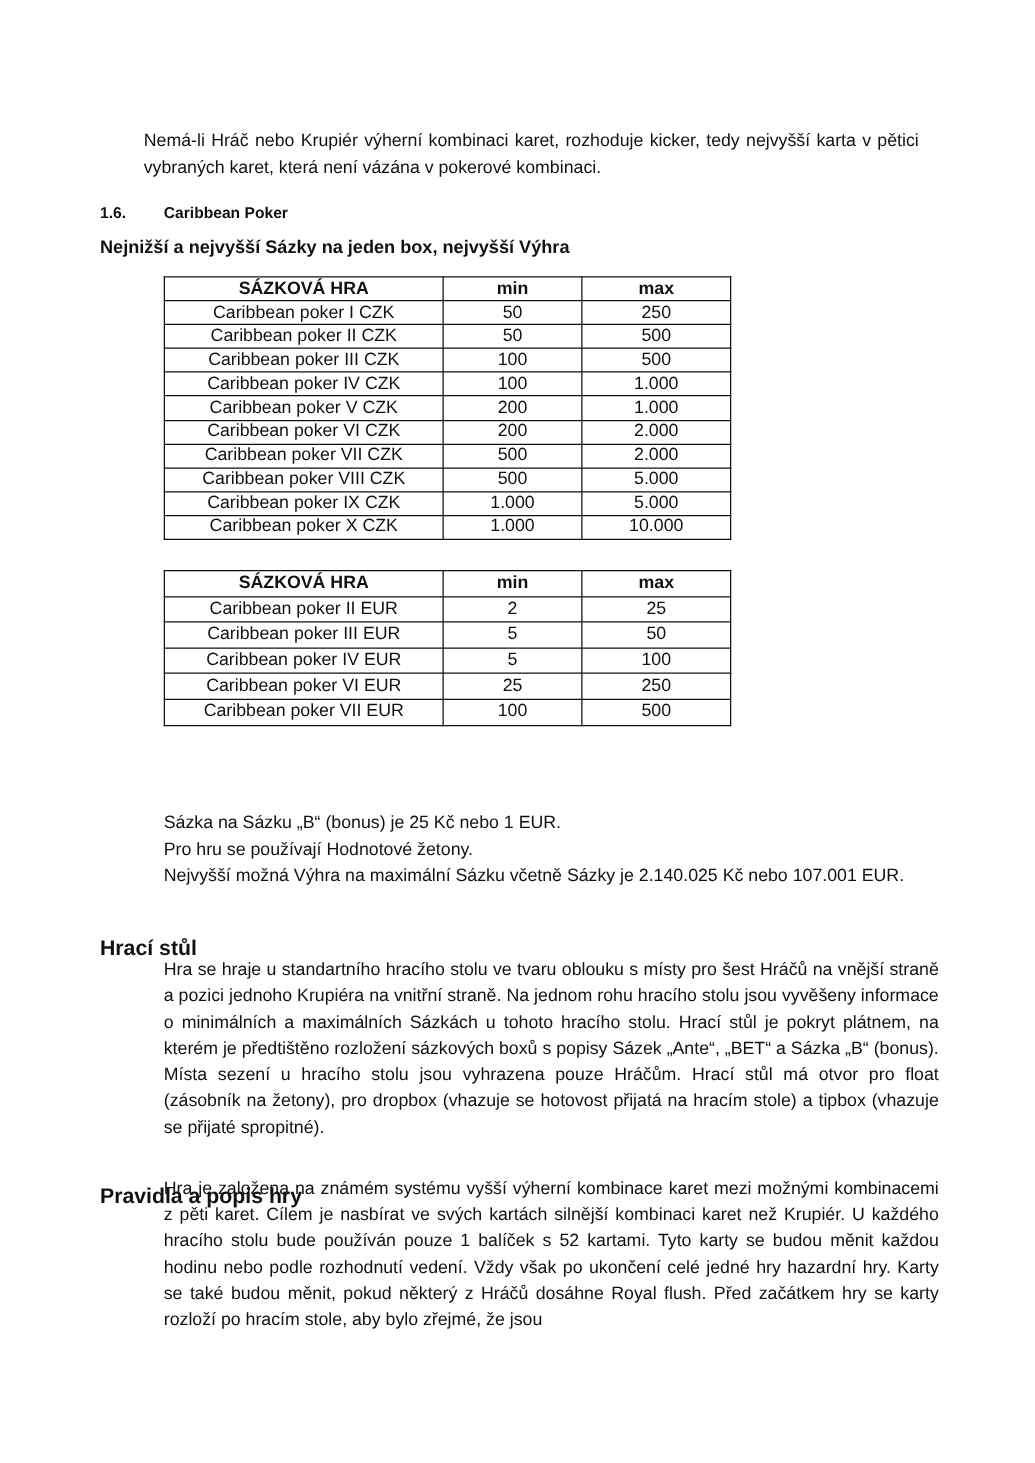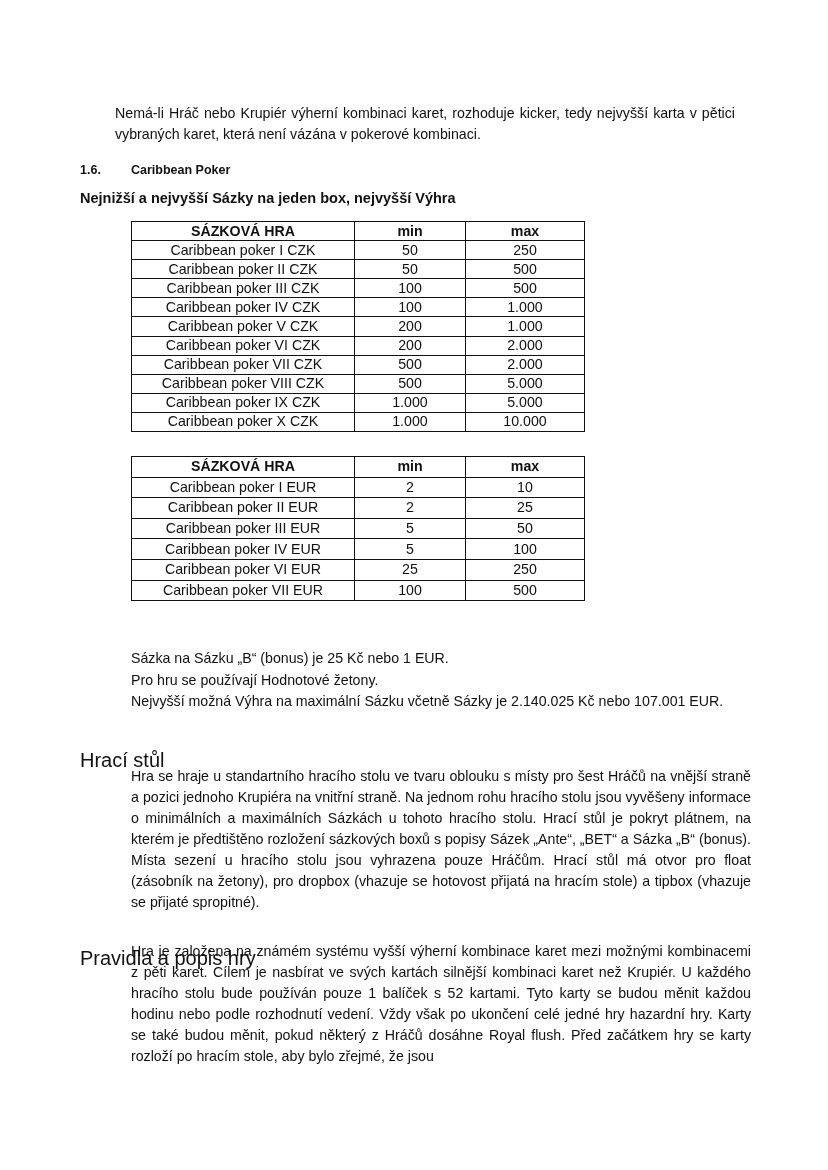--- a/index.html
+++ b/index.html
@@ -27,21 +27,21 @@
   table.t1 td, table.t1 th { height: 18.1px; line-height: 17px; }
   table.t2 { top: 456px; }
   table.t2 td, table.t2 th { height: 19.6px; line-height: 19px; }
   .col-a { width: 223px; }
   .col-b { width: 111px; }
   .col-c { width: 119px; }
   td.max-l { text-align: left; padding-left: 22px; }
   td.max-r { text-align: right; padding-right: 24px; }
   th.max-r { text-align: right; padding-right: 12px; }
   .notes { left: 131px; top: 648px; width: 640px; line-height: 21.5px; }
-  .h2 { font-weight: normal; font-size: 20px; left: 80px; }
+  .h2 { font-weight: bold; font-size: 17px; left: 80px; }
   .h-table { top: 749px; }
   .p-table { left: 131px; top: 766px; width: 620px; }
   .h-rules { top: 924px; margin-top: 23px; }
   .p-rules { left: 131px; top: 941px; width: 620px; }
 </style>
 </head>
 <body>
 
 <div class="abs p intro">Nemá-li Hráč nebo Krupiér výherní kombinaci karet, rozhoduje kicker, tedy nejvyšší karta v pětici vybraných karet, která není vázána v pokerové kombinaci.</div>
 
@@ -125,25 +125,20 @@
     </colgroup>
   <thead>
     <tr>
       <th>SÁZKOVÁ HRA</th>
       <th>min</th>
       <th class="max-r">max</th>
     </tr>
   </thead>
   <tbody>
     <tr>
-        <td>Caribbean poker I EUR</td>
-        <td>2</td>
-        <td class="max-l">10</td>
-      </tr>
-    <tr>
         <td>Caribbean poker II EUR</td>
         <td>2</td>
         <td class="max-l">25</td>
       </tr>
     <tr>
         <td>Caribbean poker III EUR</td>
         <td>5</td>
         <td class="max-l">50</td>
       </tr>
     <tr>

